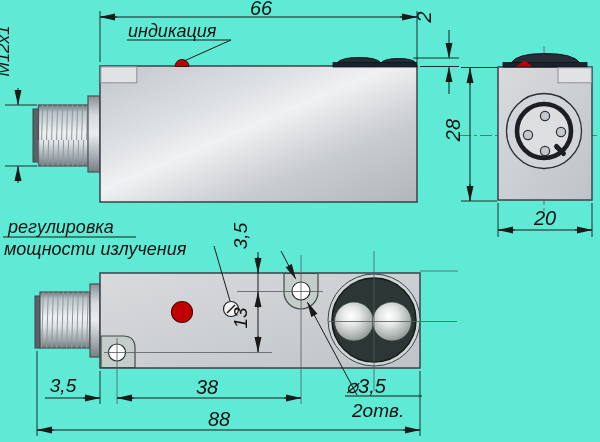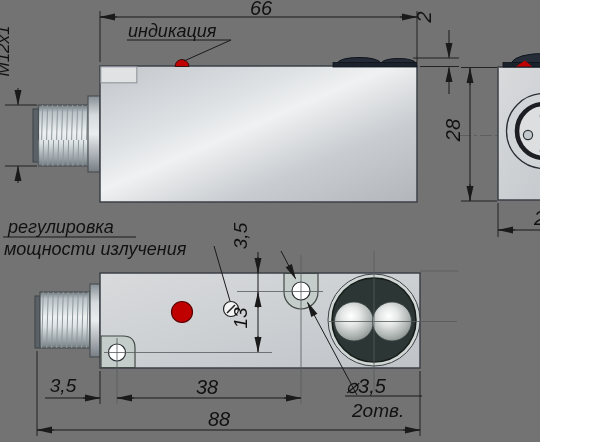--- a/index.html
+++ b/index.html
@@ -1,16 +1,16 @@
 <!DOCTYPE html>
 <html><head>
 <meta charset="utf-8">
 <style>
   html,body{margin:0;padding:0;background:#ffffff;}
-  #stage{position:relative;width:540px;height:442px;background:#737373;overflow:hidden;
+  #stage{position:relative;width:600px;height:442px;background:#5eead4;overflow:hidden;
          font-family:"Liberation Sans",sans-serif;}
   svg text{font-family:"Liberation Sans",sans-serif;font-style:italic;fill:#111111;}
   .dim-num{font-size:20px;}
   .dim-num-small{font-size:19px;}
   .lbl{font-size:18px;}
   .thin{stroke:#1a1a1a;stroke-width:0.9;fill:none;}
   .dimline{stroke:#1a1a1a;stroke-width:1;fill:none;}
   .cline{stroke:#555a5e;stroke-width:0.8;fill:none;}
   .cline-dash{stroke:#555a5e;stroke-width:0.8;fill:none;stroke-dasharray:12 3 3 3;}
   .outline{stroke:#3c4248;stroke-width:1.5;}

